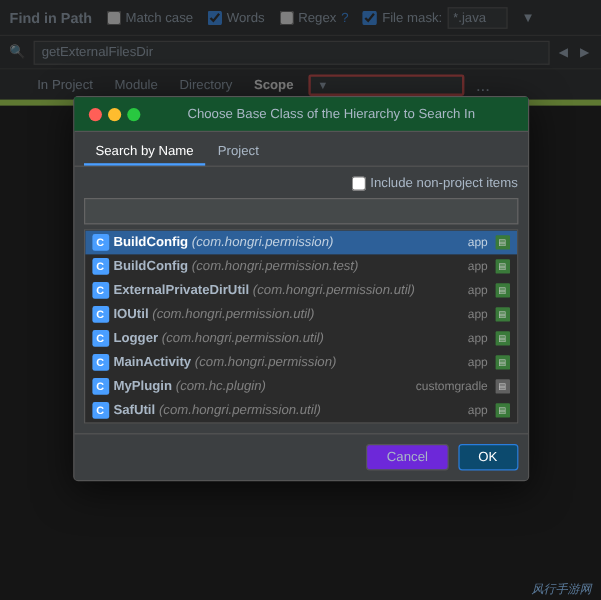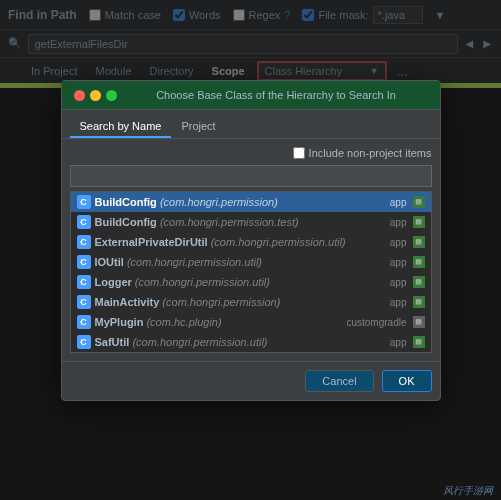--- a/index.html
+++ b/index.html
@@ -306,21 +306,21 @@
       gap: 8px;
       border-top: 1px solid #555;
     }
     .btn {
       padding: 4px 16px;
       font-size: 11px;
       border: 1px solid #555;
       border-radius: 3px;
       cursor: pointer;
       color: #a9b7c6;
-      background: #0c4a6e;
+      background: #6d28d9;
     }
     .btn-primary {
       background: #0c4a6e;
       border-color: #2a7edd;
       color: white;
     }
 
     
     .watermark {
       position: absolute;
@@ -363,21 +363,20 @@
   <span class="search-arrow">◀</span>
   <span class="search-arrow">▶</span>
 </div>
 
 <div class="scope-row">
   <span class="scope-tab">In Project</span>
   <span class="scope-tab">Module</span>
   <span class="scope-tab">Directory</span>
   <span class="scope-tab active">Scope</span>
   <div class="scope-dropdown">
-    <span class="scope-dropdown-text">Class Hierarchy</span>
     <span class="scope-dropdown-arrow">▼</span>
   </div>
   <span class="scope-dots">...</span>
 </div>
 
 <div class="modal-overlay">
   <div class="modal">
 
     <div class="modal-title-bar">
       <div class="traffic-lights">

